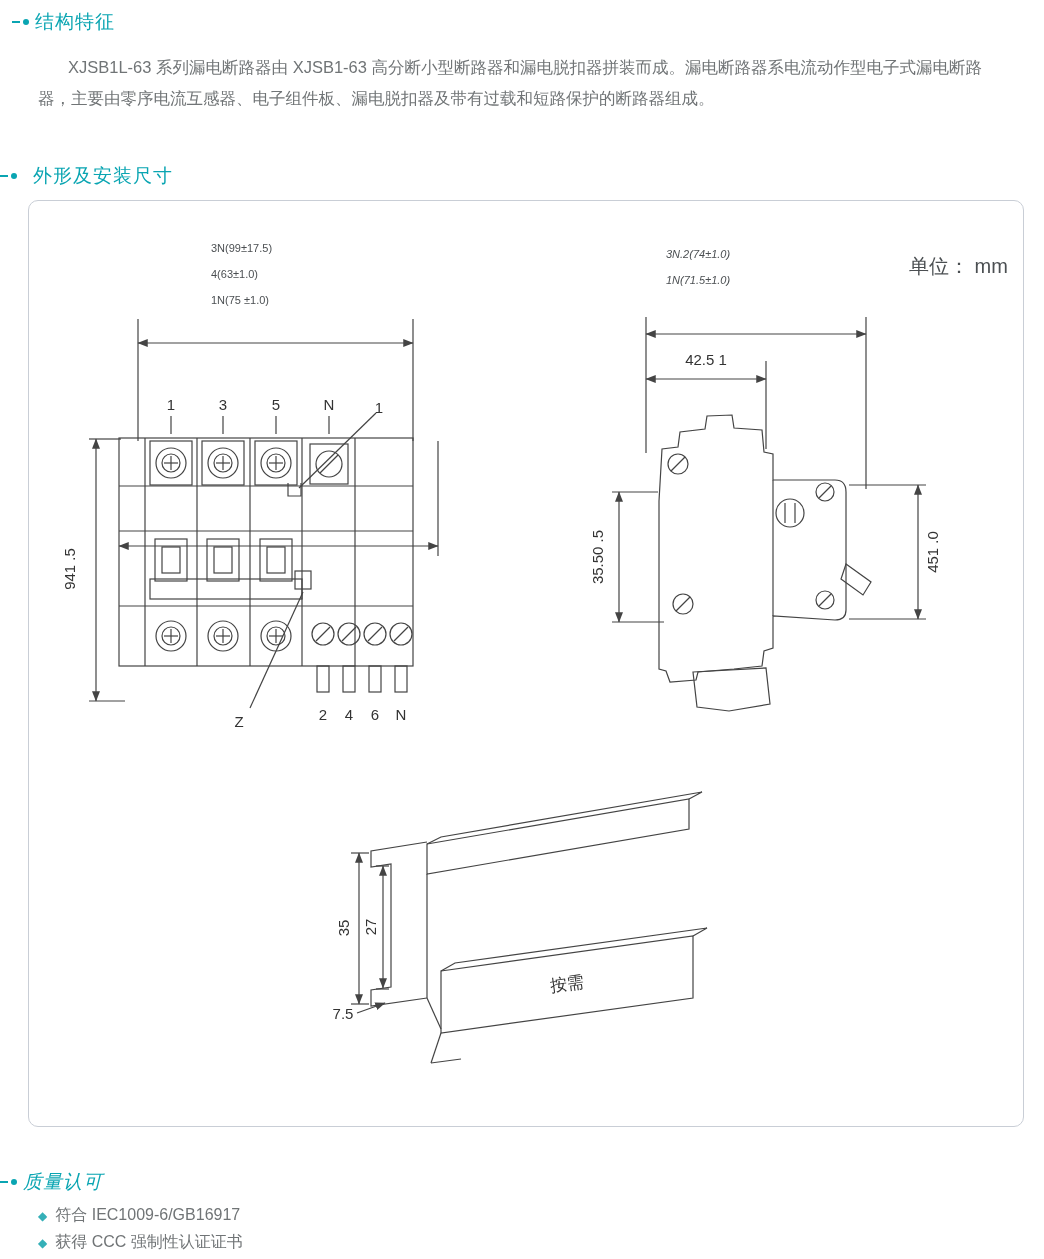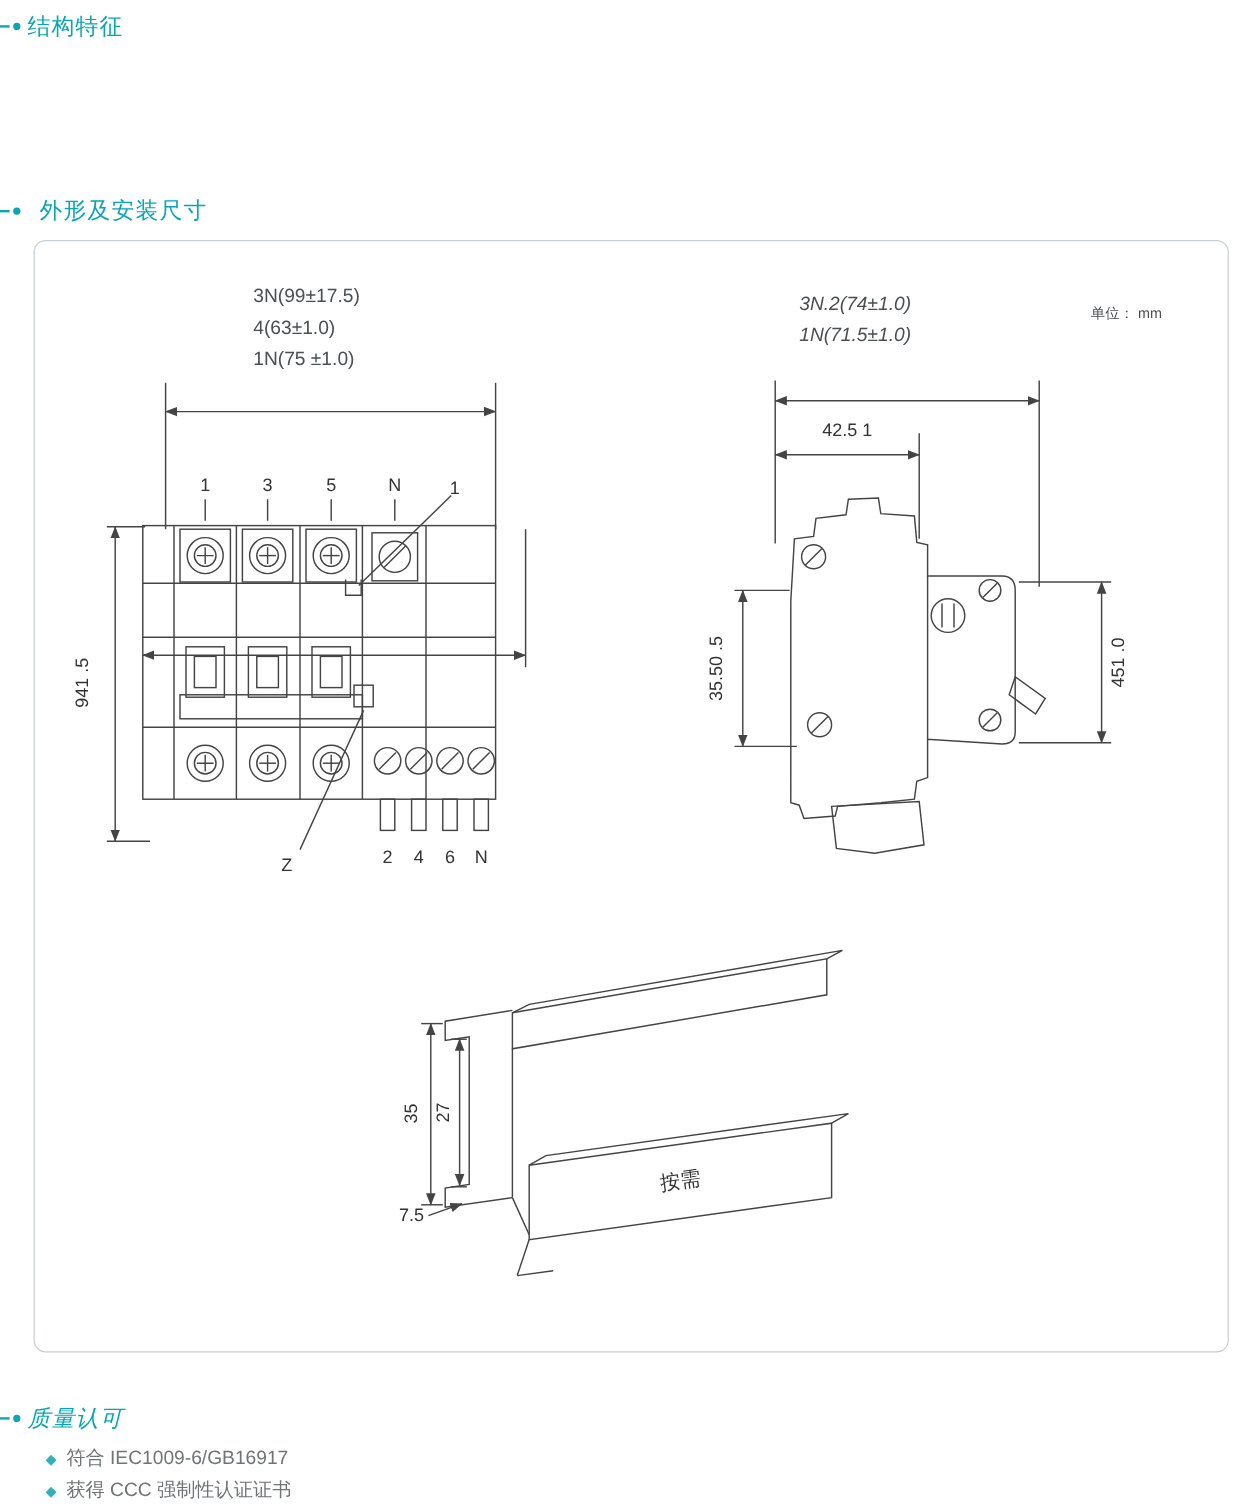--- a/index.html
+++ b/index.html
@@ -17,40 +17,41 @@
 
   .diagram-box{position:absolute;left:28px;top:200px;width:994px;height:925px;
                border:1px solid #c9ced6;border-radius:10px;background:#fff;}
   .diagram-box svg{position:absolute;left:0;top:0;}
 
   .dim-label{position:absolute;font-size:15px;color:#333;white-space:nowrap;}
   .ctr{transform:translate(-50%,-50%);}
   .rot90{transform:translate(-50%,-50%) rotate(-90deg);}
   .rot8{transform:translate(-50%,-50%) rotate(-8deg);}
   .cx{transform:translateX(-50%);}
-  .lblock{position:absolute;font-size:16px;color:#4b4f52;line-height:26px;white-space:nowrap;}
-  .unit{position:absolute;font-size:12px;color:#4b4f52;white-space:nowrap;}
+  .lblock{position:absolute;font-size:11px;color:#4b4f52;line-height:26px;white-space:nowrap;}
+  .unit{position:absolute;font-size:20px;color:#4b4f52;white-space:nowrap;}
 
   .quality-list{position:absolute;left:38px;top:1202px;}
   .quality-item{display:flex;align-items:center;gap:8px;height:27px;font-size:16px;color:#707476;}
   .q-diamond{color:#35b0b8;font-size:12px;line-height:1;}
 </style>
 </head>
 <body>
 
 <div class="page">
 
-  <div class="section-head" style="left:0;top:9px;text-align:center;">
+  <div class="section-head" style="left:12px;top:9px;text-align:center;">
     <span class="marker">
         <span class="mline"></span>
         <span class="mdot"></span>
       </span>
     <h2>结构特征</h2>
   </div>
 
+  <div class="para">XJSB1L-63 系列漏电断路器由 XJSB1-63 高分断小型断路器和漏电脱扣器拼装而成。漏电断路器系电流动作型电子式漏电断路器，主要由零序电流互感器、电子组件板、漏电脱扣器及带有过载和短路保护的断路器组成。</div>
 
   <div class="section-head" style="left:0;top:163px;gap:16px;">
     <span class="marker">
         <span class="mline"></span>
         <span class="mdot"></span>
       </span>
     <h2>外形及安装尺寸</h2>
   </div>
 
   <div class="diagram-box">

